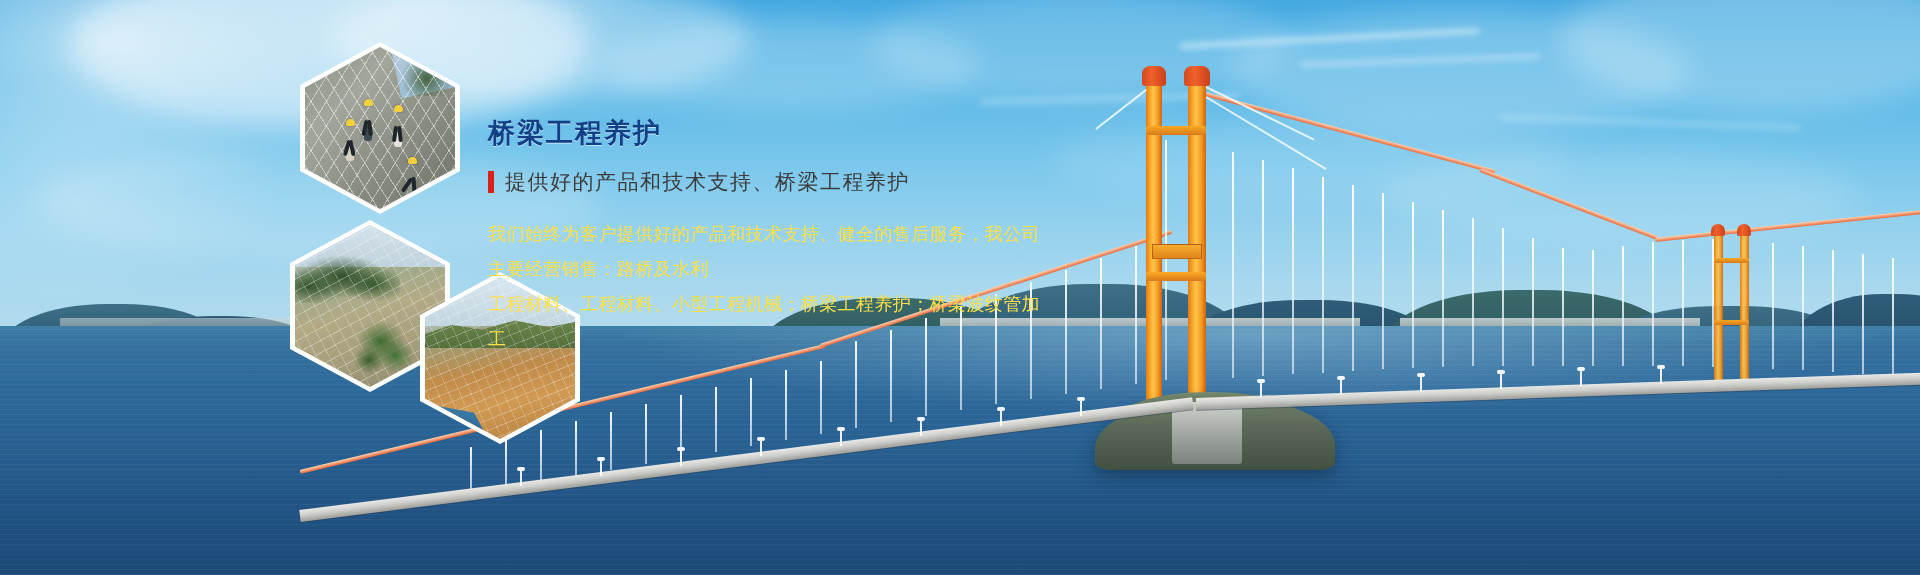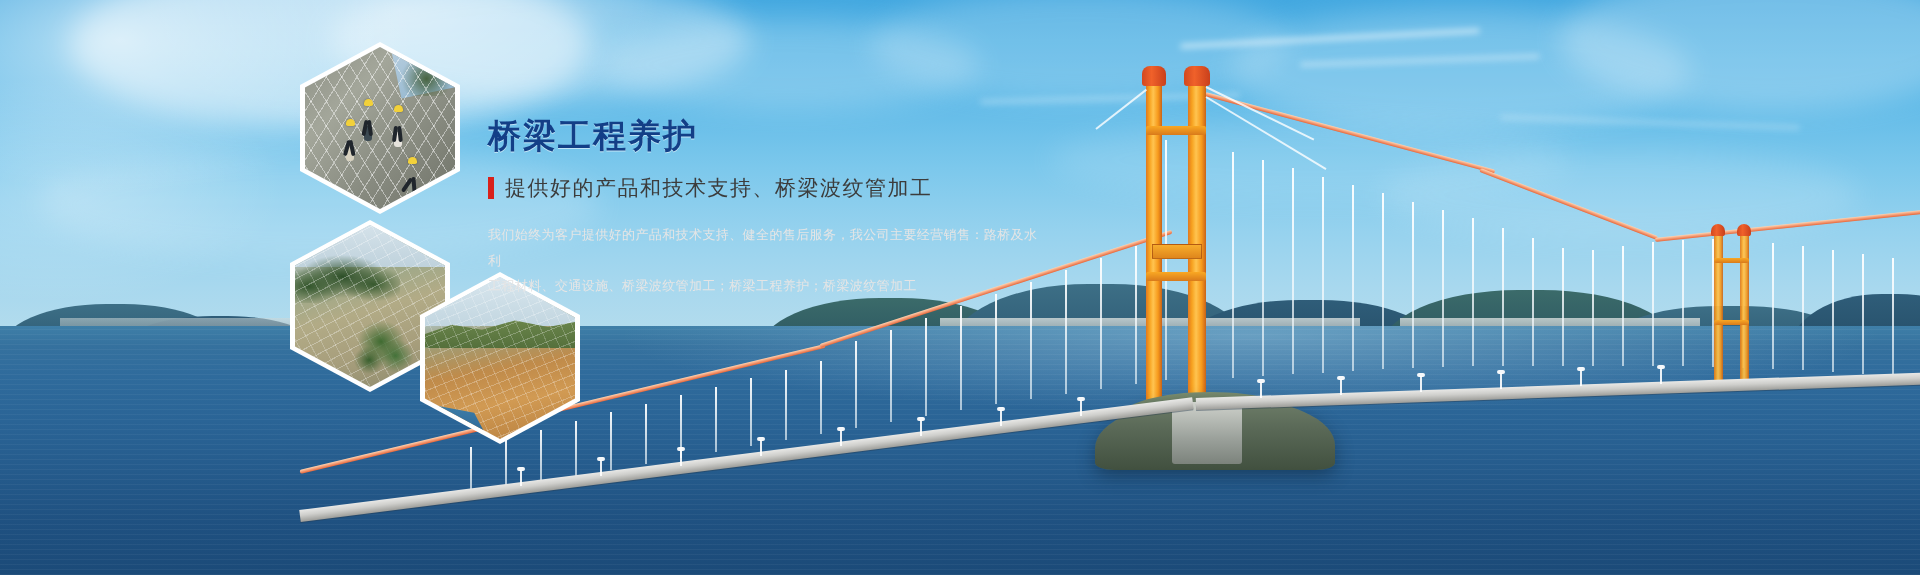--- a/index.html
+++ b/index.html
@@ -291,21 +291,21 @@
     position:absolute;
     left:488px; top:118px;
     width:820px;
   }
   .headline {
     display:flex; align-items:baseline; gap:18px;
     white-space:nowrap;
     line-height:1.1;
   }
   .headline .part-a {
-    font-size:33px;
+    font-size:27px;
     font-weight:bold;
     color:#133f87;
     letter-spacing:2px;
     text-shadow:0 1px 0 rgba(255,255,255,.55);
     text-align:right;
   }
   .headline .part-b {
     font-size:30px;
     font-weight:bold;
     color:#2c2c2c;
@@ -322,23 +322,23 @@
     flex:0 0 auto;
   }
   .subline .txt {
     font-size:21px;
     color:#3c3c3c;
     letter-spacing:1.5px;
     white-space:nowrap;
   }
   .body {
     margin-top:20px;
-    font-size:13px;
+    font-size:18px;
     line-height:1.95;
-    color:#e5e5e5;
+    color:#fde047;
     letter-spacing:.4px;
     max-width:560px;
   }
   .body p { margin:0; }
 </style>
 </head>
 <body>
 
 <div class="banner">
 
@@ -534,23 +534,23 @@
   </div>
 
   <div class="copy">
 
     <div class="headline">
       <span class="part-a">桥梁工程养护</span>
     </div>
 
     <div class="subline">
       <span class="redbar"></span>
-      <span class="txt">提供好的产品和技术支持、桥梁波纹管加工</span>
+      <span class="txt">提供好的产品和技术支持、桥梁工程养护</span>
     </div>
 
     <div class="body">
       <p>我们始终为客户提供好的产品和技术支持、健全的售后服务，我公司主要经营销售：路桥及水利</p>
-      <p>工程材料、交通设施、桥梁波纹管加工；桥梁工程养护；桥梁波纹管加工</p>
+      <p>工程材料、工程材料、小型工程机械；桥梁工程养护；桥梁波纹管加工</p>
     </div>
 
   </div>
 
 </div>
 
 </body></html>

